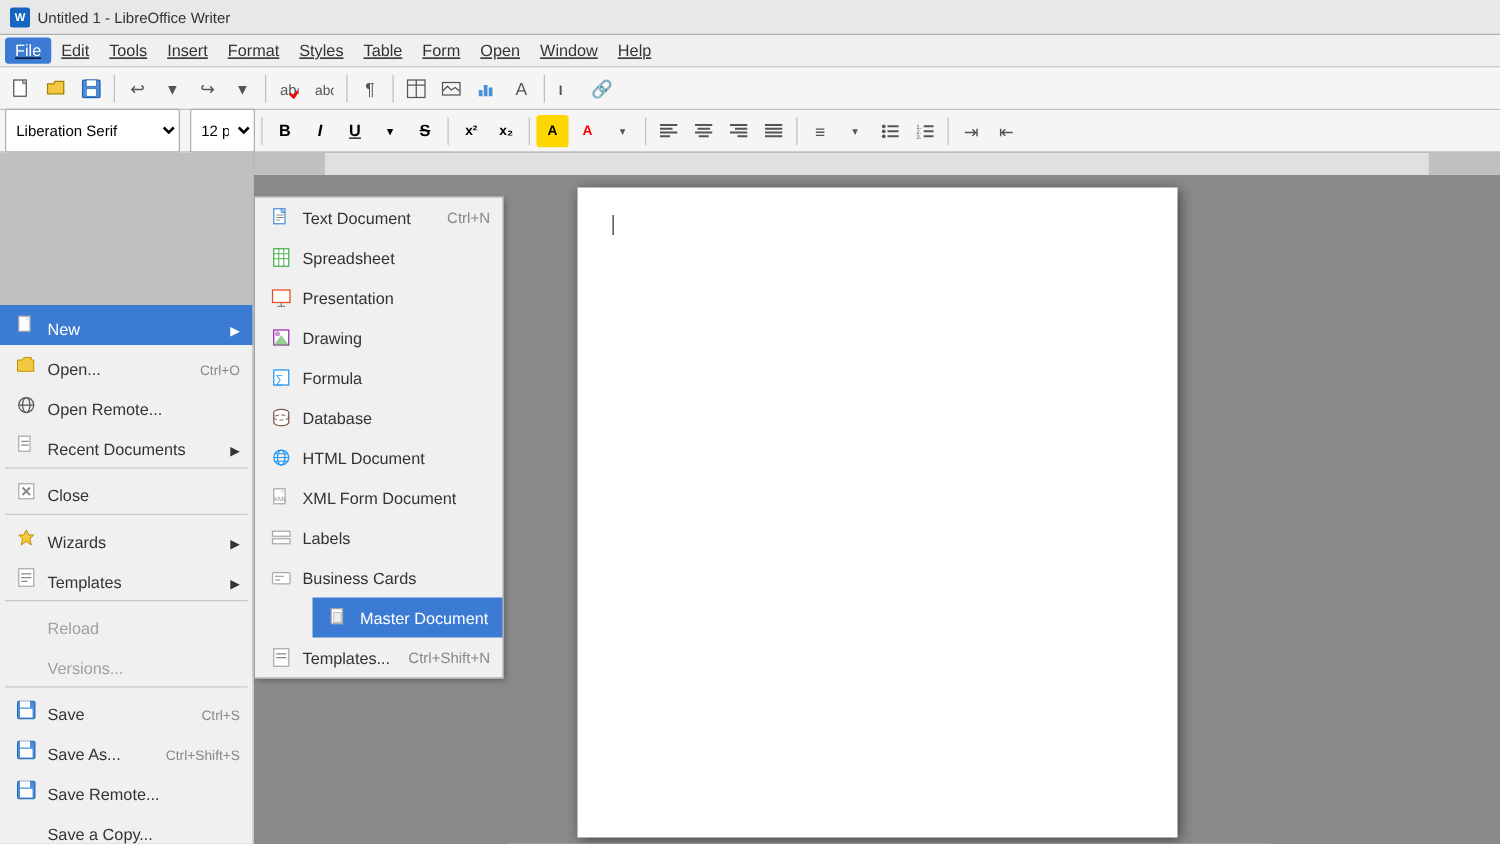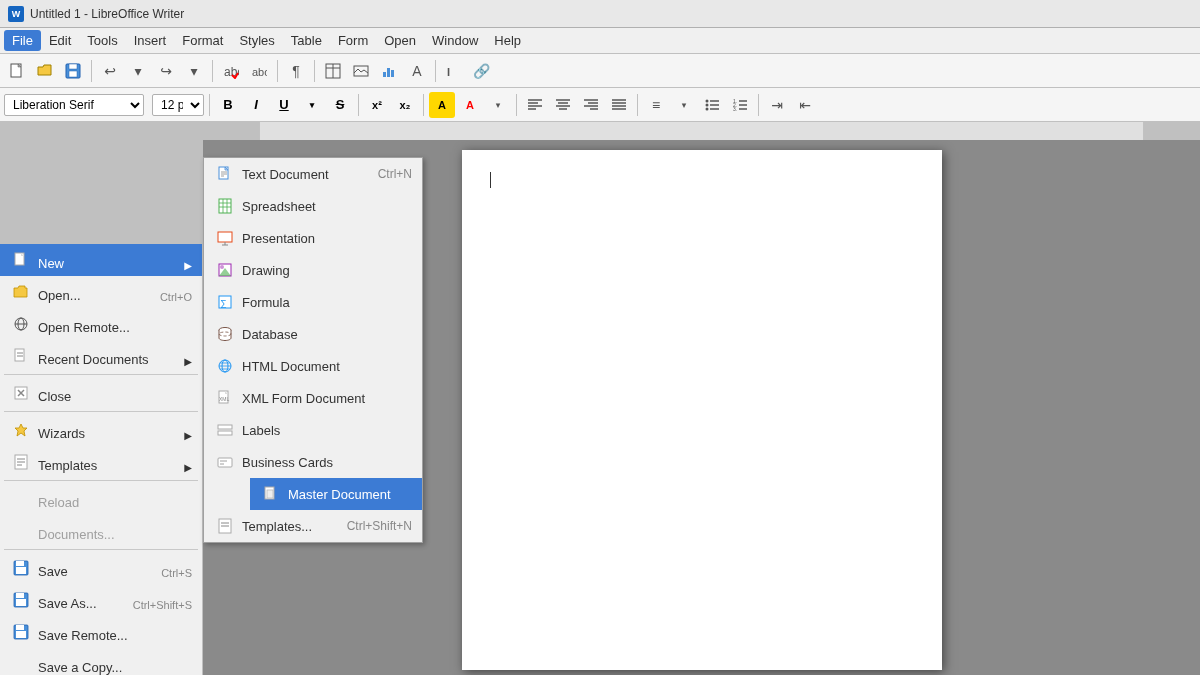--- a/index.html
+++ b/index.html
@@ -37,20 +37,21 @@
     }
 
     
     .menu-bar {
       background: #f0f0f0;
       height: 26px;
       display: flex;
       align-items: center;
       padding: 0 4px;
       border-bottom: 1px solid #c0c0c0;
+      text-decoration: underline;
     }
     .menu-item {
       padding: 3px 8px;
       cursor: pointer;
       color: #333;
       font-size: 13px;
       border-radius: 3px;
     }
     .menu-item.active { background: #3c7bd4; color: white; }
 
@@ -87,21 +88,21 @@
     .format-toolbar {
       background: #f5f5f5;
       height: 34px;
       display: flex;
       align-items: center;
       padding: 0 4px;
       border-bottom: 1px solid #c0c0c0;
       gap: 2px;
     }
     .format-select {
-      height: 22px;
+      height: 35px;
       border: 1px solid #b0b0b0;
       background: white;
       font-size: 12px;
       padding: 0 4px;
       border-radius: 2px;
     }
 
     
     .file-menu {
       width: 203px;
@@ -145,21 +146,21 @@
       font-size: 10px;
     }
     .file-menu-separator {
       height: 1px;
       background: #c8c8c8;
       margin: 2px 4px;
     }
 
     
     .new-submenu {
-      width: 220px;
+      width: 200px;
       background: #f0f0f0;
       border: 1px solid #a0a0a0;
       box-shadow: 2px 2px 5px rgba(0,0,0,0.3);
       position: absolute;
       top: 35px;
       left: 203px;
       z-index: 200;
     }
     .submenu-item {
       display: flex;
@@ -461,21 +462,21 @@
     </div>
     <div class="file-menu-separator"></div>
 
     <div class="file-menu-item disabled">
       <div class="icon"></div>
       <span>Reload</span>
     </div>
 
     <div class="file-menu-item disabled">
       <div class="icon"></div>
-      <span>Documents...</span>
+      <span>Versions...</span>
     </div>
     <div class="file-menu-separator"></div>
 
     <div class="file-menu-item">
       <div class="icon">
         <svg width="16" height="16" viewBox="0 0 16 16">
             <rect x="1" y="1" width="14" height="14" fill="#4a90d9" stroke="#2060b0" stroke-width="0.8" rx="1"></rect>
             <rect x="3" y="1" width="8" height="5" fill="white"></rect>
             <rect x="3" y="7" width="10" height="7" fill="white"></rect>
           </svg>

